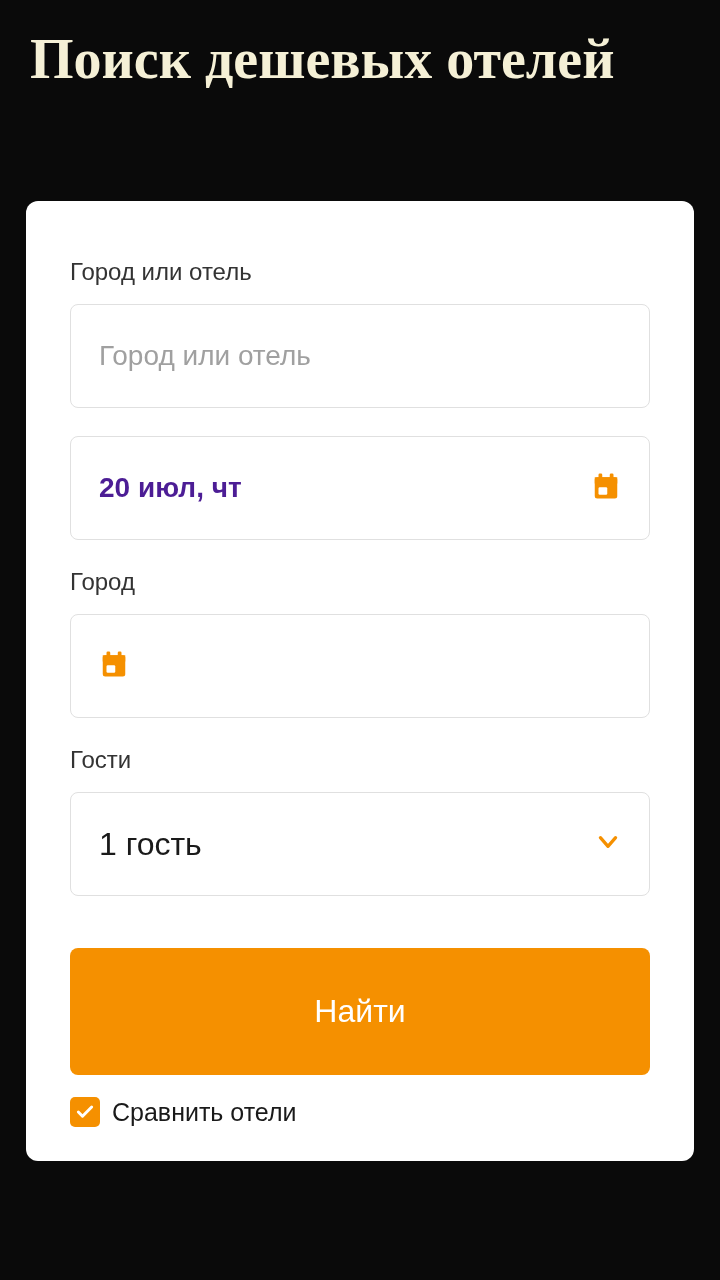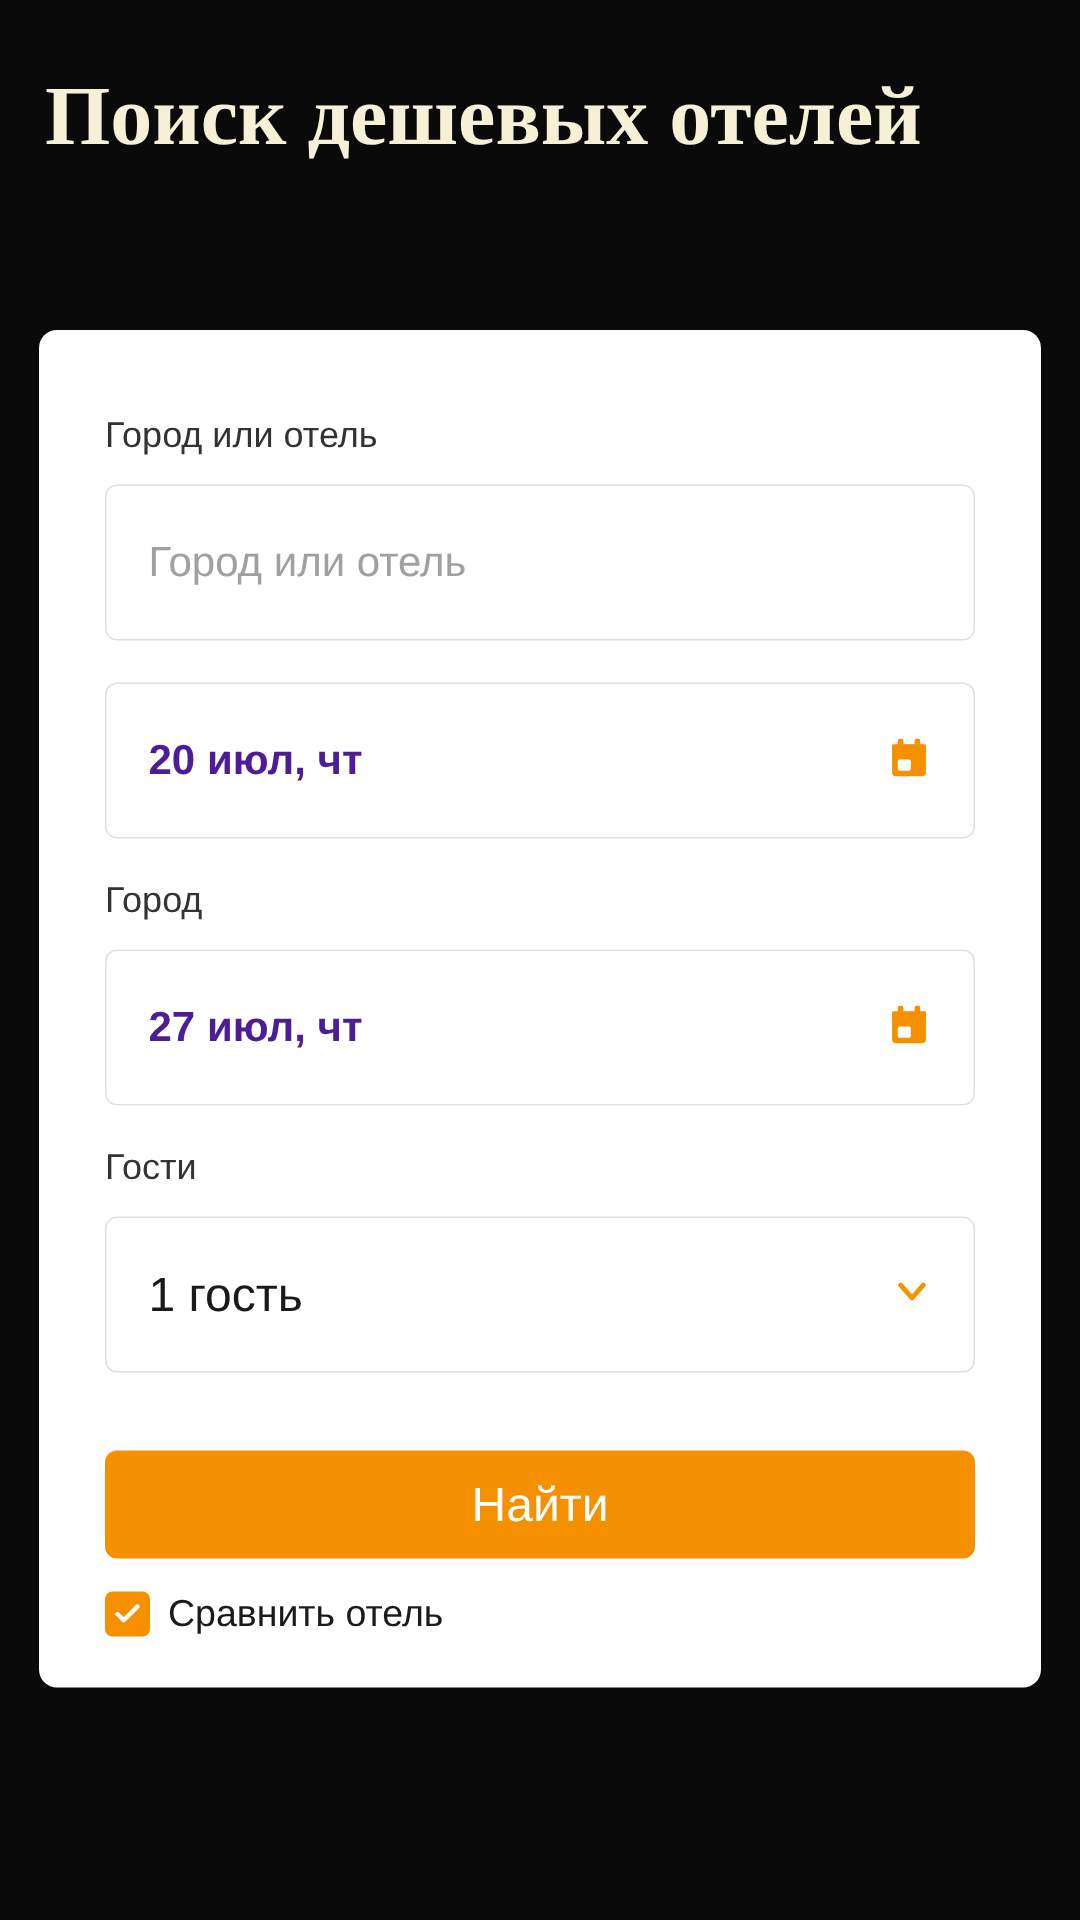--- a/index.html
+++ b/index.html
@@ -14,21 +14,21 @@
       background: #0a0a0a;
       font-family: Arial, Helvetica, sans-serif;
       overflow: hidden;
     }
 
     .page-title {
       color: #f5f0d6;
       font-family: Georgia, 'Times New Roman', serif;
       font-size: 56px;
       font-weight: bold;
-      padding: 46px 30px 0 30px;
+      padding: 27px 30px 0 30px;
     }
 
     .search-card {
       background: #ffffff;
       border-radius: 12px;
       margin: 110px 26px 0 26px;
       padding: 57px 44px 34px 44px;
     }
 
     .field-group {
@@ -87,21 +87,21 @@
     }
 
     .chevron-icon {
       width: 26px;
       height: 26px;
       flex-shrink: 0;
     }
 
     .search-button {
       width: 100%;
-      height: 72px;
+      height: 127px;
       background: #f59000;
       border: none;
       border-radius: 8px;
       color: #ffffff;
       font-size: 32px;
       font-weight: 500;
       cursor: pointer;
       margin-top: 24px;
       margin-bottom: 22px;
     }
@@ -158,21 +158,20 @@
           <rect x="15" y="2" width="3" height="5" rx="1" fill="#f59000"></rect>
           <rect x="6" y="13" width="7" height="6" rx="1" fill="#ffffff"></rect>
         </svg>
       </span>
     </div>
   </div>
 
   <div class="field-group">
     <label class="field-label">Город</label>
     <div class="input-box">
-      <span class="date-value">27 июл, чт</span>
       <span>
         <svg class="calendar-icon" viewBox="0 0 24 24" fill="none">
           <rect x="3" y="5" width="18" height="17" rx="2" fill="#f59000"></rect>
           <rect x="3" y="5" width="18" height="5" fill="#f59000"></rect>
           <rect x="6" y="2" width="3" height="5" rx="1" fill="#f59000"></rect>
           <rect x="15" y="2" width="3" height="5" rx="1" fill="#f59000"></rect>
           <rect x="6" y="13" width="7" height="6" rx="1" fill="#ffffff"></rect>
         </svg>
       </span>
     </div>
@@ -191,16 +190,16 @@
   </div>
 
   <button class="search-button">Найти</button>
 
   <div class="compare-row">
     <span class="checkbox">
       <svg viewBox="0 0 24 24" fill="none">
         <path d="M4 12 L9 17 L20 6" stroke="#ffffff" stroke-width="3.5" stroke-linecap="round" stroke-linejoin="round"></path>
       </svg>
     </span>
-    <span class="compare-label">Сравнить отель</span>
+    <span class="compare-label">Сравнить отели</span>
   </div>
 
 </div>
 
 </body></html>

